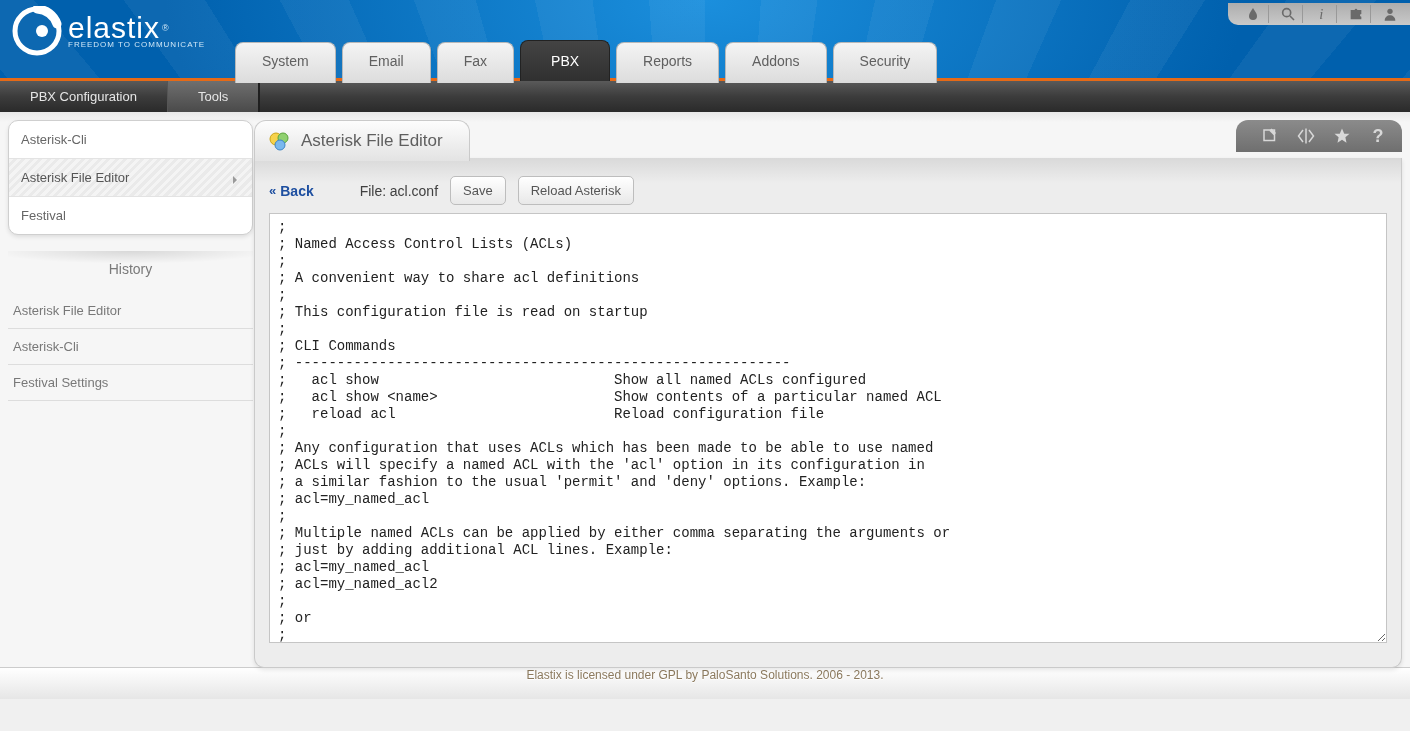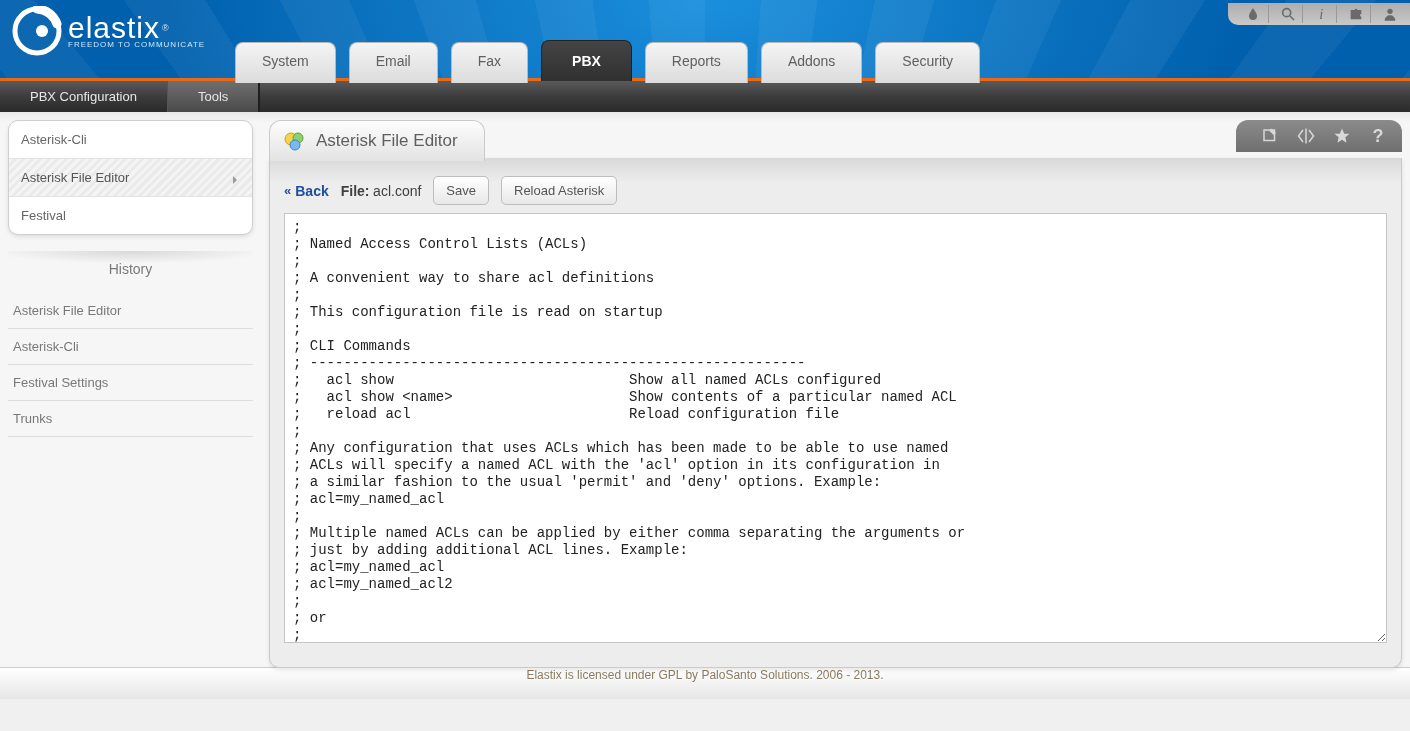--- a/index.html
+++ b/index.html
@@ -22,49 +22,49 @@
 .logo-text { margin-left: 6px; }
 .logo-text .brand { font-size: 30px; letter-spacing: 1px; font-weight: 500; line-height: 28px; text-transform: lowercase; font-family: Arial, sans-serif; }
 .logo-text .tag { font-size: 8px; letter-spacing: 1px; color: #cfe7f7; margin-top: -2px; display:block; }
 .logo .reg { font-size: 9px; vertical-align: top; margin-left: 2px; color:#cfe7f7; }
 
 .top-right-icons { position: absolute; right: 0; top: 3px; background: linear-gradient(#adadad,#c9c9c9); border-bottom-left-radius: 10px; padding: 2px 10px 2px 14px; display: flex; gap: 4px; }
 .top-right-icons .ticon { width: 22px; height: 18px; display:flex; align-items:center; justify-content:center; cursor:pointer; }
 .top-right-icons .ticon + .ticon { border-left: 1px solid #999; padding-left: 8px; width: 30px; }
 .top-right-icons svg { width:16px; height:16px; fill:#6a6a6a; }
 
-.main-nav { position: absolute; left: 235px; top: 40px; display: flex; gap: 12px; }
+.main-nav { position: absolute; left: 235px; top: 40px; display: flex; gap: 5px; }
 .main-nav .tab {
   background: linear-gradient(#f4f4f4,#dcdcdc);
   border: 1px solid #b8b8b8; border-bottom: none;
   border-radius: 8px 8px 0 0;
   padding: 10px 26px 10px;
   color: #606060; font-size: 14px;
   margin-right: 1px; cursor:pointer;
   position: relative; top: 2px;
 }
 .main-nav .tab.active {
   background: linear-gradient(#444,#303030);
   color: #fff; border-color: #222;
   padding: 12px 30px 12px; top: 0;
-  font-weight: 700;
+  font-weight: 400;
 }
 
 
 .subnav-bar {
   border-top: 3px solid #e66a17;
   background: linear-gradient(#5a5a5a 0%, #3c3c3c 50%, #2a2a2a 100%);
   height: 34px; display: flex; align-items: stretch;
 }
 .subnav-bar .subitem { color: #e6e6e6; font-size: 13px; padding: 0 30px; display: flex; align-items: center; border-right: 1px solid #555; cursor:pointer; }
 .subnav-bar .subitem + .subitem { border-right: 2px solid #1f1f1f; }
 .subnav-bar .subitem.active { background: linear-gradient(#6f6f6f,#4a4a4a); }
 
 
-.content-wrap { background: linear-gradient(#e8e8e8,#f6f6f6 10px); padding: 8px 8px 0 8px; display: flex; gap: 16px; height: 555px; }
+.content-wrap { background: linear-gradient(#e8e8e8,#f6f6f6 10px); padding: 8px 8px 0 8px; display: flex; gap: 1px; height: 555px; }
 
 .sidebar { width: 245px; display: flex; flex-direction: column; gap: 16px; }
 .panel {
   background: #fff; border: 1px solid #cfcfcf; border-radius: 10px;
   box-shadow: 0 2px 4px rgba(0,0,0,0.1); overflow: hidden;
 }
 .panel .row { padding: 11px 12px; color: #666; font-size: 13px; border-top: 1px solid #e3e3e3; cursor:pointer; display:flex; align-items:center; justify-content:space-between; }
 .panel .row:first-child { border-top: none; }
 .panel .row.active {
   background: repeating-linear-gradient(135deg,#f4f4f4 0 3px,#eaeaea 3px 6px);
@@ -109,21 +109,21 @@
   border-radius: 0 0 10px 10px;
   padding: 18px 14px 14px 14px;
   min-height: 510px;
   box-shadow: 0 2px 4px rgba(0,0,0,0.1);
 }
 
 .toolbar { display: flex; align-items: center; gap: 12px; margin-bottom: 8px; }
 .back-link { display:flex; align-items:center; gap:4px; cursor:pointer; }
 .back-link .chev { color:#1e4fa0; font-weight:bold; }
 .back-link .lbl { color:#1e4fa0; font-weight:bold; font-size:14px; }
-.file-label { color:#404040; font-weight:bold; font-size:14px; }
+.file-label { color:#404040; font-weight:normal; font-size:14px;margin-left:34px; }
 .file-name { color:#404040; font-size:14px; }
 .btn { background: linear-gradient(#fff,#e8e8e8); border:1px solid #bdbdbd; border-radius:5px; padding:6px 12px; color:#555; cursor:pointer; font-size:13px; }
 
 .editor-textarea {
   width: 100%; height: 430px;
   border: 1px solid #c5c5c5; background: #fff;
   font-family: "Courier New", monospace; font-size: 14px; line-height: 17px;
   padding: 5px 8px; color: #222; resize: vertical; white-space: pre; overflow: auto;
 }
 
@@ -221,21 +221,20 @@
               <path d="M3 1l4 4-4 4z"></path>
             </svg></span>
         </div>
       </div>
     <div class="hist-panel">
       <div class="hist-title">History</div>
       <div id="history-list">
           <div class="hrow">Asterisk File Editor</div>
           <div class="hrow">Asterisk-Cli</div>
           <div class="hrow">Festival Settings</div>
-          <div class="hrow">Trunks</div>
         </div>
     </div>
   </div>
 
   <div class="main-area">
     <div class="module-hdr">
       <div class="module-tab">
         <span class="mt-icon">
           <svg viewBox="0 0 24 24">
               <circle cx="9" cy="10" r="6" fill="#f7d24a" stroke="#caa418"></circle>

